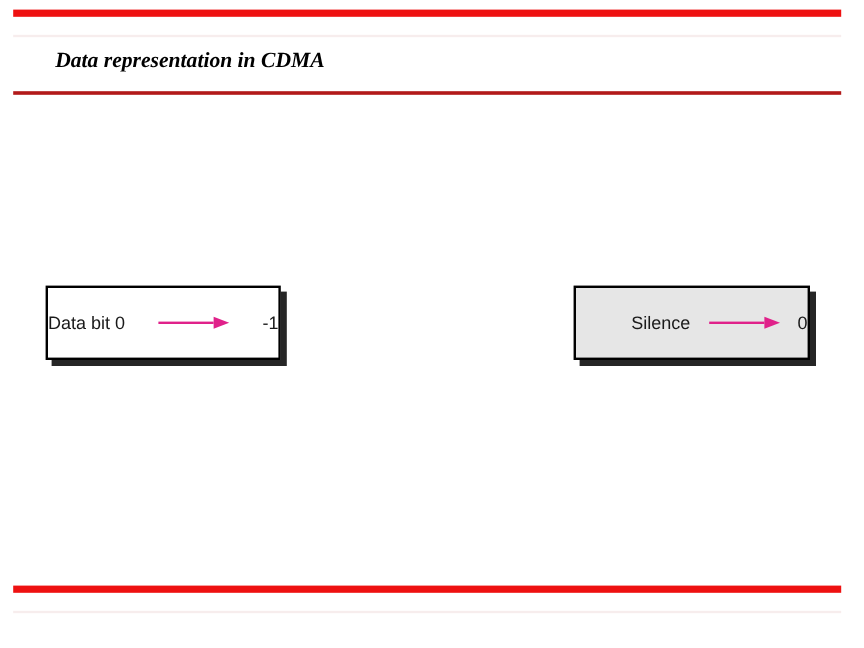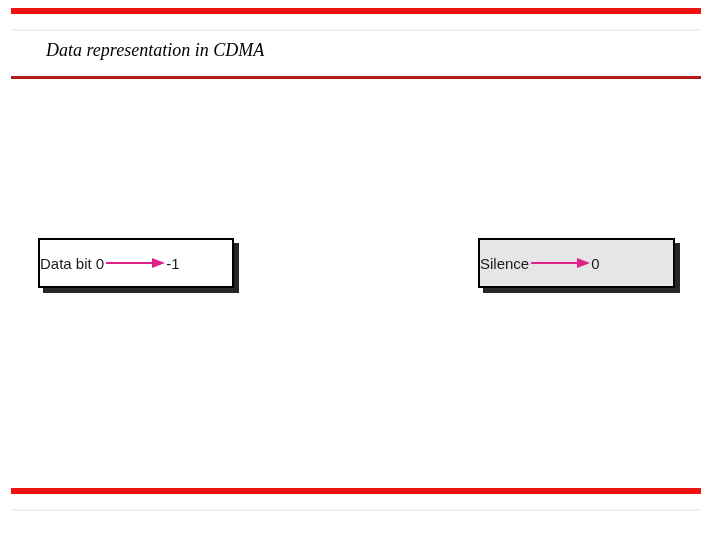--- a/index.html
+++ b/index.html
@@ -31,21 +31,21 @@
     top: 29px;
     height: 2px;
     background: var(--hairline, #f7eded);
   }
   .title {
     position: absolute;
     left: 46px;
     top: 39px;
     font-family: "Liberation Serif", serif;
     font-style: italic;
-    font-weight: normal;
+    font-weight: bold;
     font-size: 18px;
     line-height: 22px;
     color: var(--title-color, #000000);
     white-space: nowrap;
   }
   .rule-title {
     top: 76px;
     height: 3px;
     background: var(--rule-dark-red, #b21a1a);
   }
@@ -55,28 +55,28 @@
     background: var(--rule-red, #ee1111);
   }
   .hairline-bottom {
     top: 509px;
     height: 2px;
     background: var(--hairline, #f7eded);
   }
   .box {
     position: absolute;
     top: 238px;
-    height: 50px;
+    height: 62px;
     box-sizing: border-box;
     border: 2px solid var(--box-border, #000000);
     background: #ffffff;
     box-shadow: 5px 5px 0 0 var(--box-shadow, #262626);
     display: flex;
     align-items: center;
-    justify-content: flex-start;
+    justify-content: space-between;
   }
   .box-gray {
     background: var(--silence-box-bg, #e6e6e6);
   }
   .box-label, .box-value {
     font-size: 15px;
     color: var(--box-text, #1a1a1a);
     white-space: nowrap;
   }
   .arrow {
@@ -113,21 +113,21 @@
 
   <div class="box" style="left:38px; width:196px;">
     <span class="box-label">Data bit 0</span>
     <span class="arrow">
         <span class="arrow-head"></span>
       </span>
     <span class="box-value">-1</span>
   </div>
 
 
-  <div class="box box-gray" style="left:478px; width:197px;">
+  <div class="box box-gray" style="left:478px; width:197px;padding-left:46px;">
     <span class="box-label">Silence</span>
     <span class="arrow">
         <span class="arrow-head"></span>
       </span>
     <span class="box-value">0</span>
   </div>
 
   <div class="rule rule-bottom"></div>
   <div class="rule hairline-bottom"></div>
 

